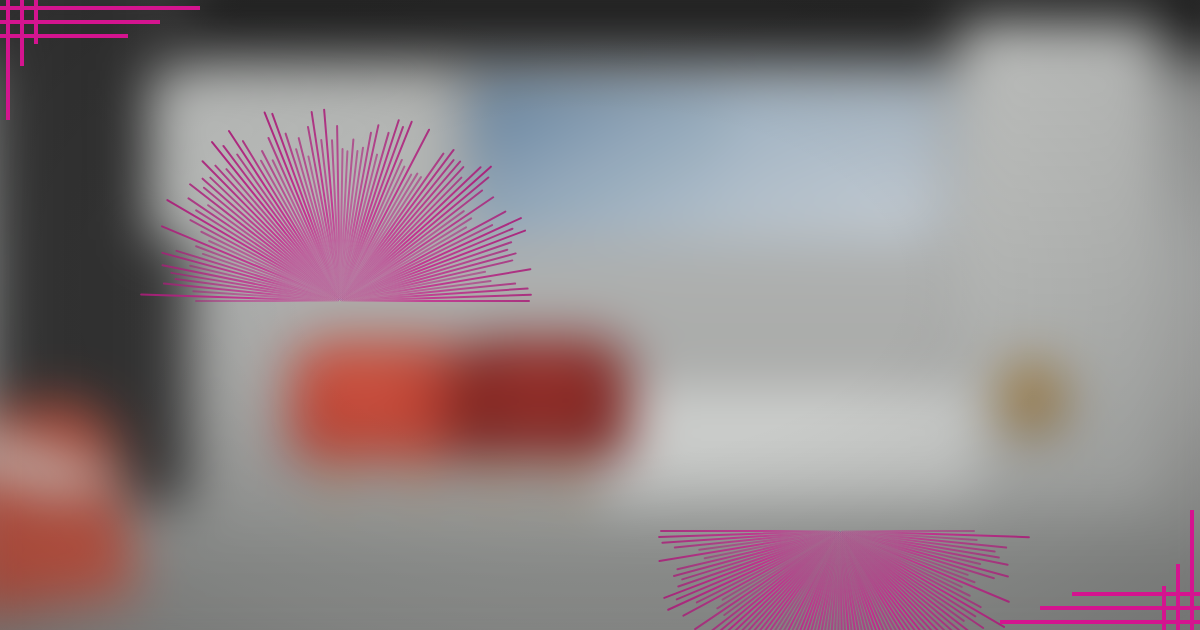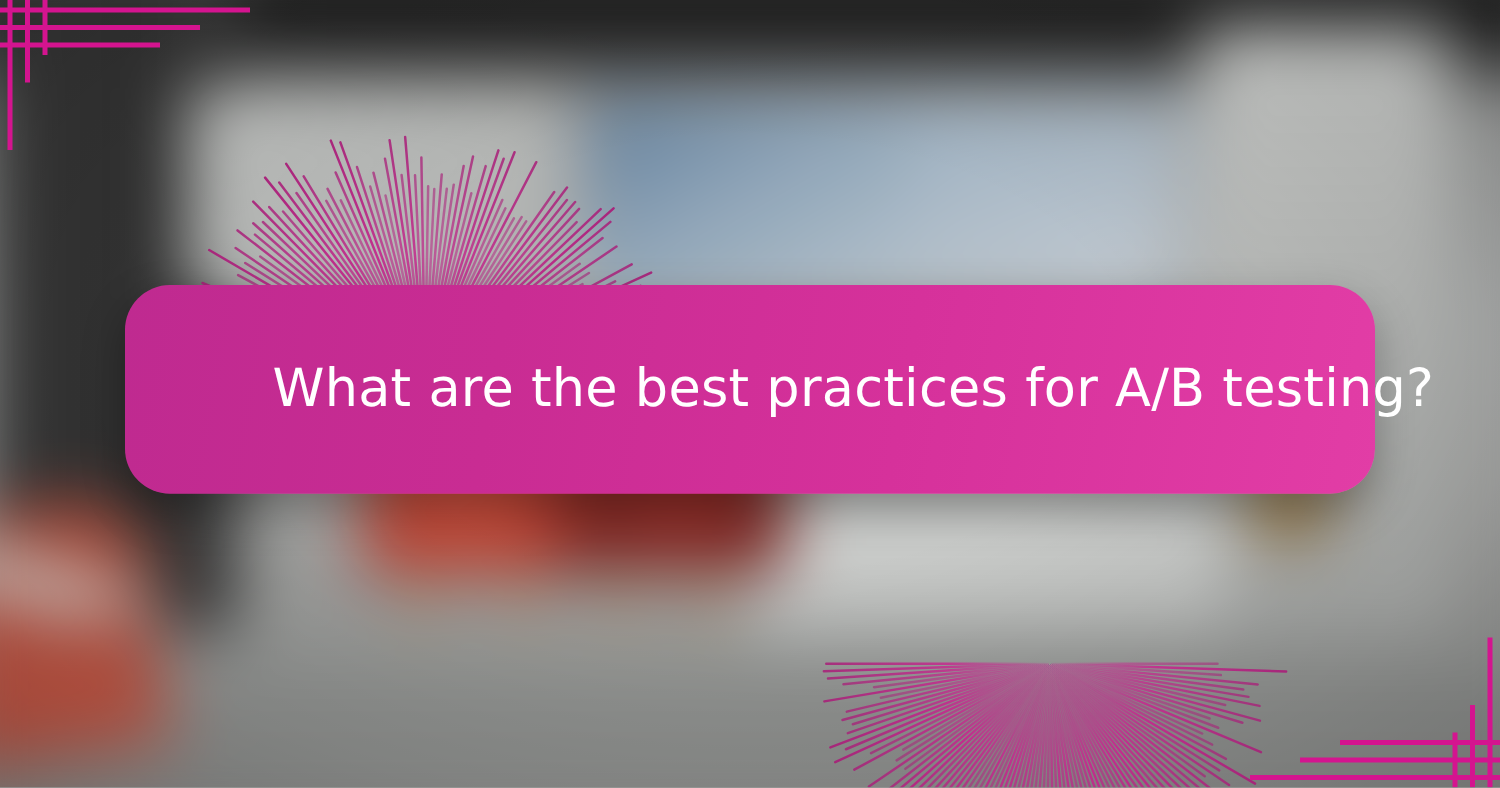--- a/index.html
+++ b/index.html
@@ -406,17 +406,14 @@
     </div>
   <div class="corner-lines" id="corner-bottomright">
       <div class="cl" style="background: rgb(212, 20, 143); height: 4px; width: 200px; right: 0px; bottom: 6px;"></div>
       <div class="cl" style="background: rgb(212, 20, 143); width: 4px; height: 120px; bottom: 0px; right: 6px;"></div>
       <div class="cl" style="background: rgb(212, 20, 143); height: 4px; width: 160px; right: 0px; bottom: 20px;"></div>
       <div class="cl" style="background: rgb(212, 20, 143); width: 4px; height: 66px; bottom: 0px; right: 20px;"></div>
       <div class="cl" style="background: rgb(212, 20, 143); height: 4px; width: 128px; right: 0px; bottom: 34px;"></div>
       <div class="cl" style="background: rgb(212, 20, 143); width: 4px; height: 44px; bottom: 0px; right: 34px;"></div>
     </div>
 
-  <div class="banner">
-    <div class="banner-text">What are the best practices for A/B testing?</div>
-  </div>
 
 </div>
 
 </body></html>

